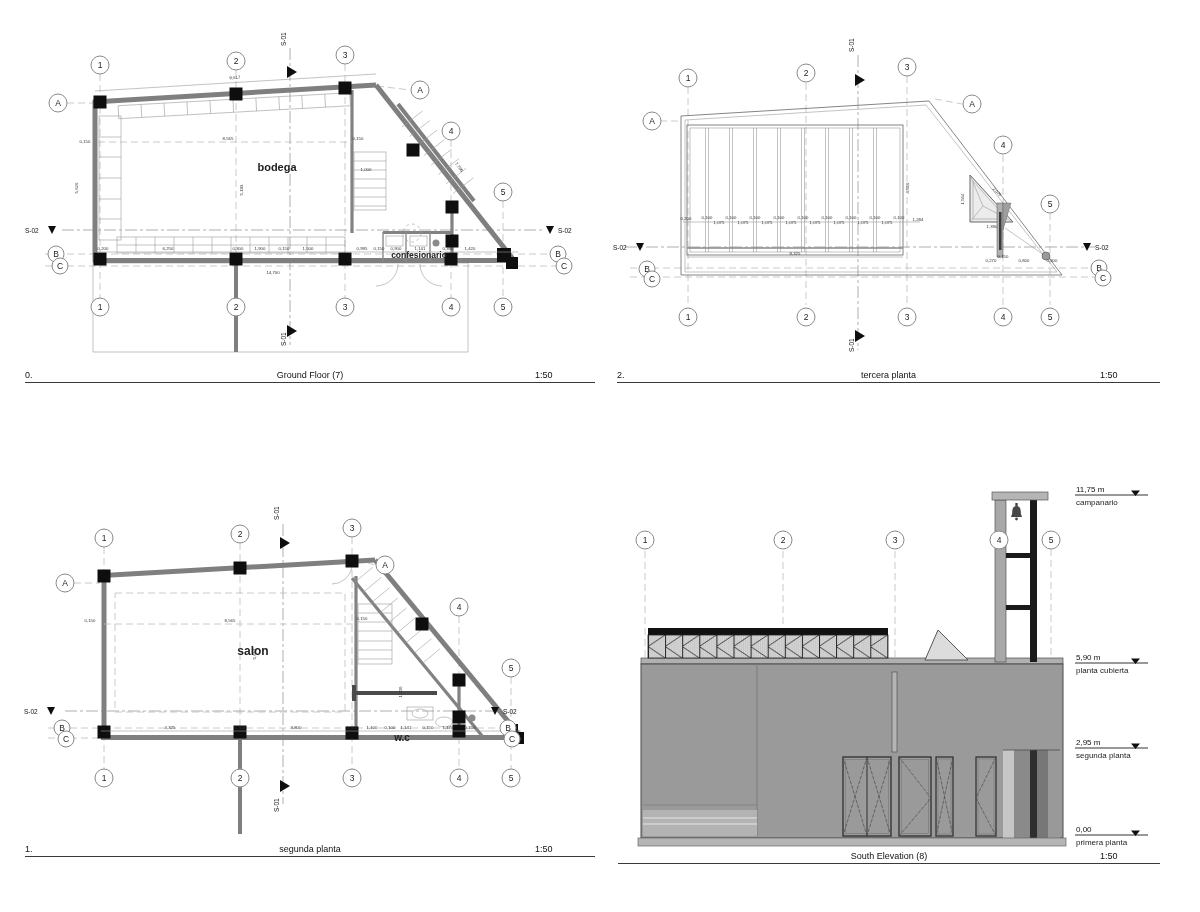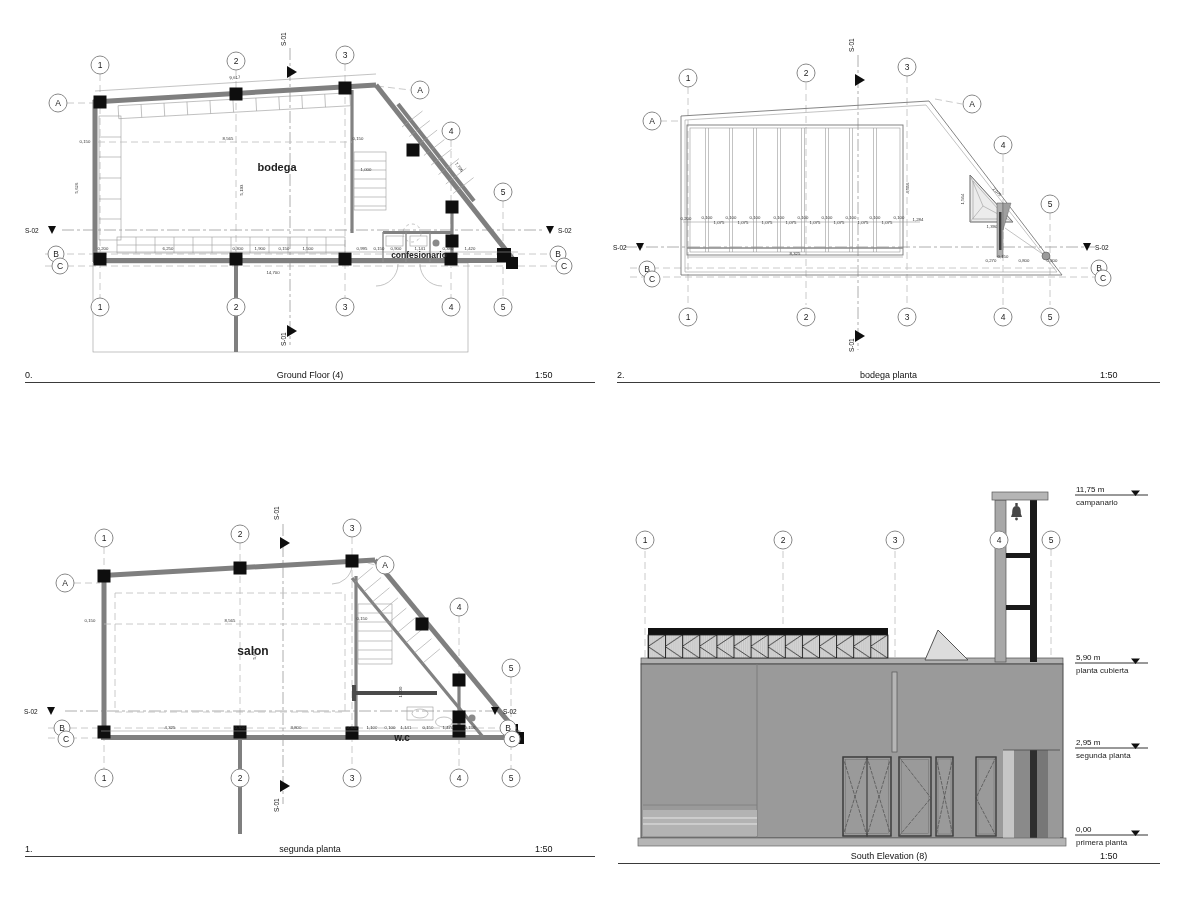--- a/index.html
+++ b/index.html
@@ -512,26 +512,26 @@
         <text class="bt" x="295" y="87">3</text>
     <circle class="bub" cx="399" cy="84" r="9"></circle>
         <text class="bt" x="399" y="87">4</text>
     <circle class="bub" cx="451" cy="84" r="9"></circle>
         <text class="bt" x="451" y="87">5</text>
   </g>
 </svg>
 
 <div class="tbar" style="left:25px;top:362px;width:570px;height:18px;">
   <span class="num">0.</span>
-  <span class="ttl">Ground Floor (4)</span>
+  <span class="ttl">Ground Floor (7)</span>
   <span class="scl">1:50</span>
 </div>
 <div class="tbar" style="left:617px;top:362px;width:543px;height:18px;">
   <span class="num">2.</span>
-  <span class="ttl">bodega planta</span>
+  <span class="ttl">tercera planta</span>
   <span class="scl">1:50</span>
 </div>
 <div class="tbar" style="left:25px;top:836px;width:570px;height:18px;">
   <span class="num">1.</span>
   <span class="ttl">segunda planta</span>
   <span class="scl">1:50</span>
 </div>
 <div class="tbar" style="left:618px;top:843px;width:542px;height:18px;">
   <span class="num"></span>
   <span class="ttl">South Elevation (8)</span>

